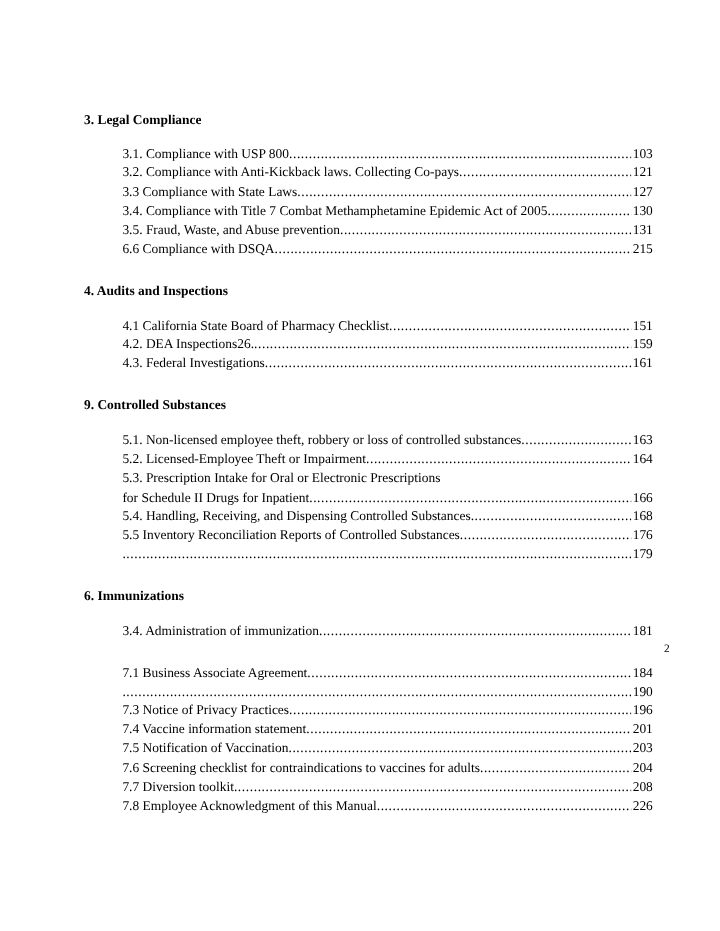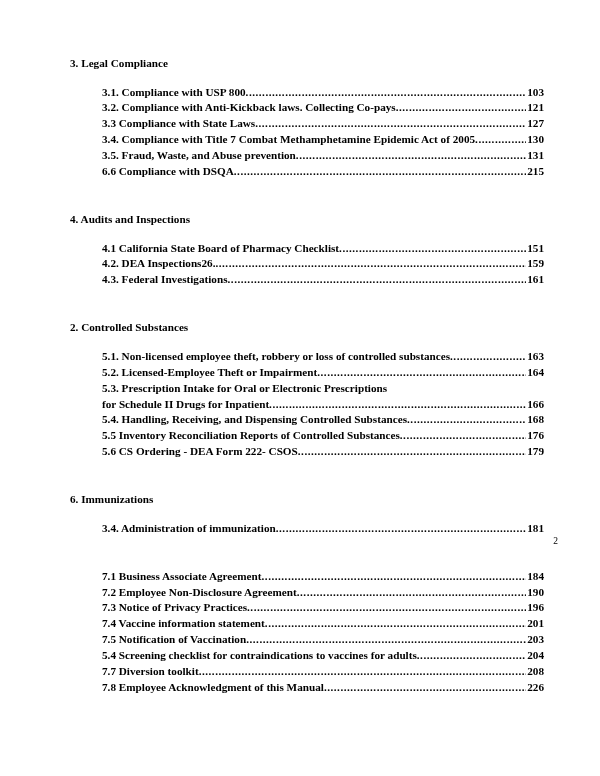--- a/index.html
+++ b/index.html
@@ -13,47 +13,46 @@
     font-family: "Liberation Serif", serif;
     color: #000000;
     position: relative;
     overflow: hidden;
   }
   .page {
     position: relative;
     width: 600px;
     height: 576px;
     box-sizing: border-box;
-    padding: 56px 56px 0 70px;
+    padding: 93px 56px 0 70px;
   }
   .section {
     margin-bottom: 0;
   }
   .section-title {
     font-weight: bold;
     font-size: 11.2px;
     margin: 0 0 14px 0;
     line-height: 1.3;
   }
   .section + .section {
-    margin-top: 32px;
+    margin-top: 19px;
   }
   .entries {
     margin: 0 0 0 32px;
     padding: 0;
     list-style: none;
   }
   .entry {
     font-size: 11.2px;
     line-height: 1.42;
     display: block;
     white-space: nowrap;
     overflow: hidden;
     position: relative;
-    font-weight: bold;
   }
   .entry .row {
     display: flex;
     align-items: baseline;
     width: 100%;
   }
   .entry .etext {
     flex: 0 0 auto;
     white-space: pre;
   }
@@ -153,21 +152,21 @@
           <div class="entry">
             <div class="row">
               <span class="etext">4.3. Federal Investigations</span>
               <span class="dots">........................................................................................................................................................................................................</span>
               <span class="pnum">161</span>
             </div>
           </div>
         </div>
       </div>
       <div class="section">
-        <div class="section-title">2. Controlled Substances</div>
+        <div class="section-title">9. Controlled Substances</div>
         <div class="entries">
           <div class="entry">
             <div class="row">
               <span class="etext">5.1. Non-licensed employee theft, robbery or loss of controlled substances</span>
               <span class="dots">........................................................................................................................................................................................................</span>
               <span class="pnum">163</span>
             </div>
           </div>
           <div class="entry">
             <div class="row">
@@ -198,21 +197,20 @@
           </div>
           <div class="entry">
             <div class="row">
               <span class="etext">5.5 Inventory Reconciliation Reports of Controlled Substances</span>
               <span class="dots">........................................................................................................................................................................................................</span>
               <span class="pnum">176</span>
             </div>
           </div>
           <div class="entry">
             <div class="row">
-              <span class="etext">5.6 CS Ordering - DEA Form 222- CSOS</span>
               <span class="dots">........................................................................................................................................................................................................</span>
               <span class="pnum">179</span>
             </div>
           </div>
         </div>
       </div>
       <div class="section">
         <div class="section-title">6. Immunizations</div>
         <div class="entries">
           <div class="entry">
@@ -228,21 +226,20 @@
         <div class="entries">
           <div class="entry">
             <div class="row">
               <span class="etext">7.1 Business Associate Agreement</span>
               <span class="dots">........................................................................................................................................................................................................</span>
               <span class="pnum">184</span>
             </div>
           </div>
           <div class="entry">
             <div class="row">
-              <span class="etext">7.2 Employee Non-Disclosure Agreement</span>
               <span class="dots">........................................................................................................................................................................................................</span>
               <span class="pnum">190</span>
             </div>
           </div>
           <div class="entry">
             <div class="row">
               <span class="etext">7.3 Notice of Privacy Practices</span>
               <span class="dots">........................................................................................................................................................................................................</span>
               <span class="pnum">196</span>
             </div>
@@ -256,21 +253,21 @@
           </div>
           <div class="entry">
             <div class="row">
               <span class="etext">7.5 Notification of Vaccination</span>
               <span class="dots">........................................................................................................................................................................................................</span>
               <span class="pnum">203</span>
             </div>
           </div>
           <div class="entry">
             <div class="row">
-              <span class="etext">5.4 Screening checklist for contraindications to vaccines for adults</span>
+              <span class="etext">7.6 Screening checklist for contraindications to vaccines for adults</span>
               <span class="dots">........................................................................................................................................................................................................</span>
               <span class="pnum">204</span>
             </div>
           </div>
           <div class="entry">
             <div class="row">
               <span class="etext">7.7 Diversion toolkit</span>
               <span class="dots">........................................................................................................................................................................................................</span>
               <span class="pnum">208</span>
             </div>

